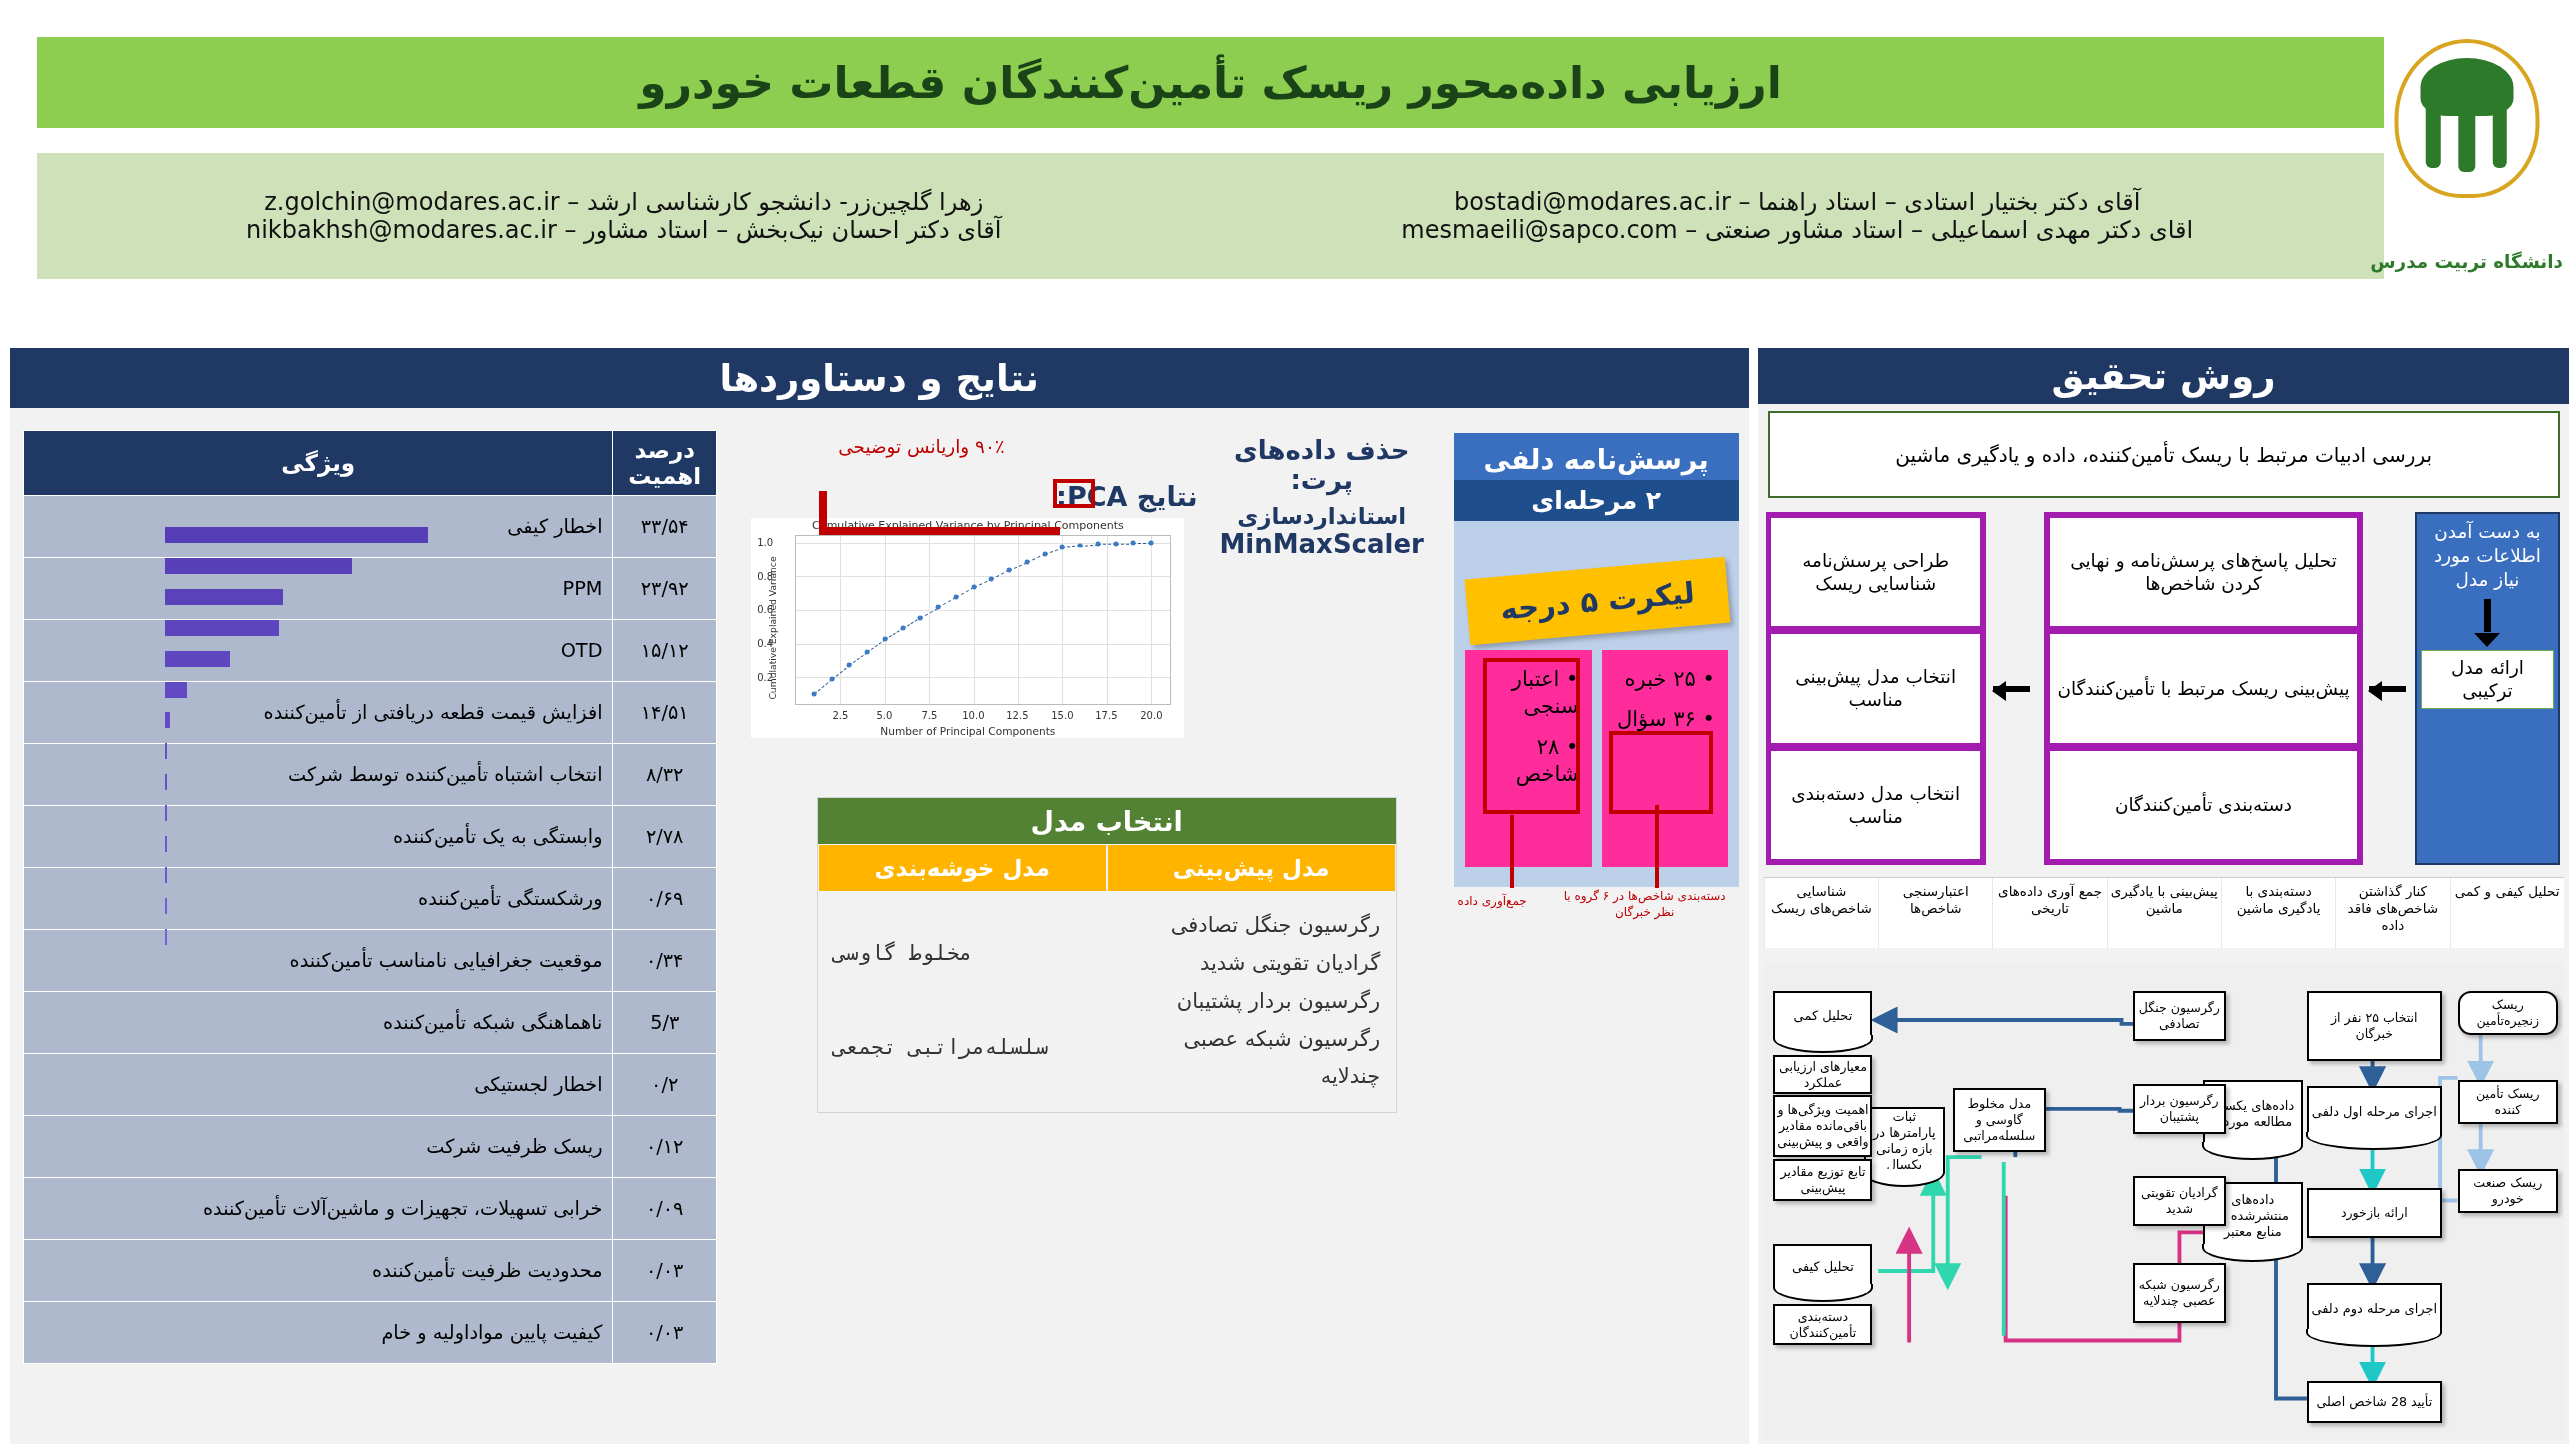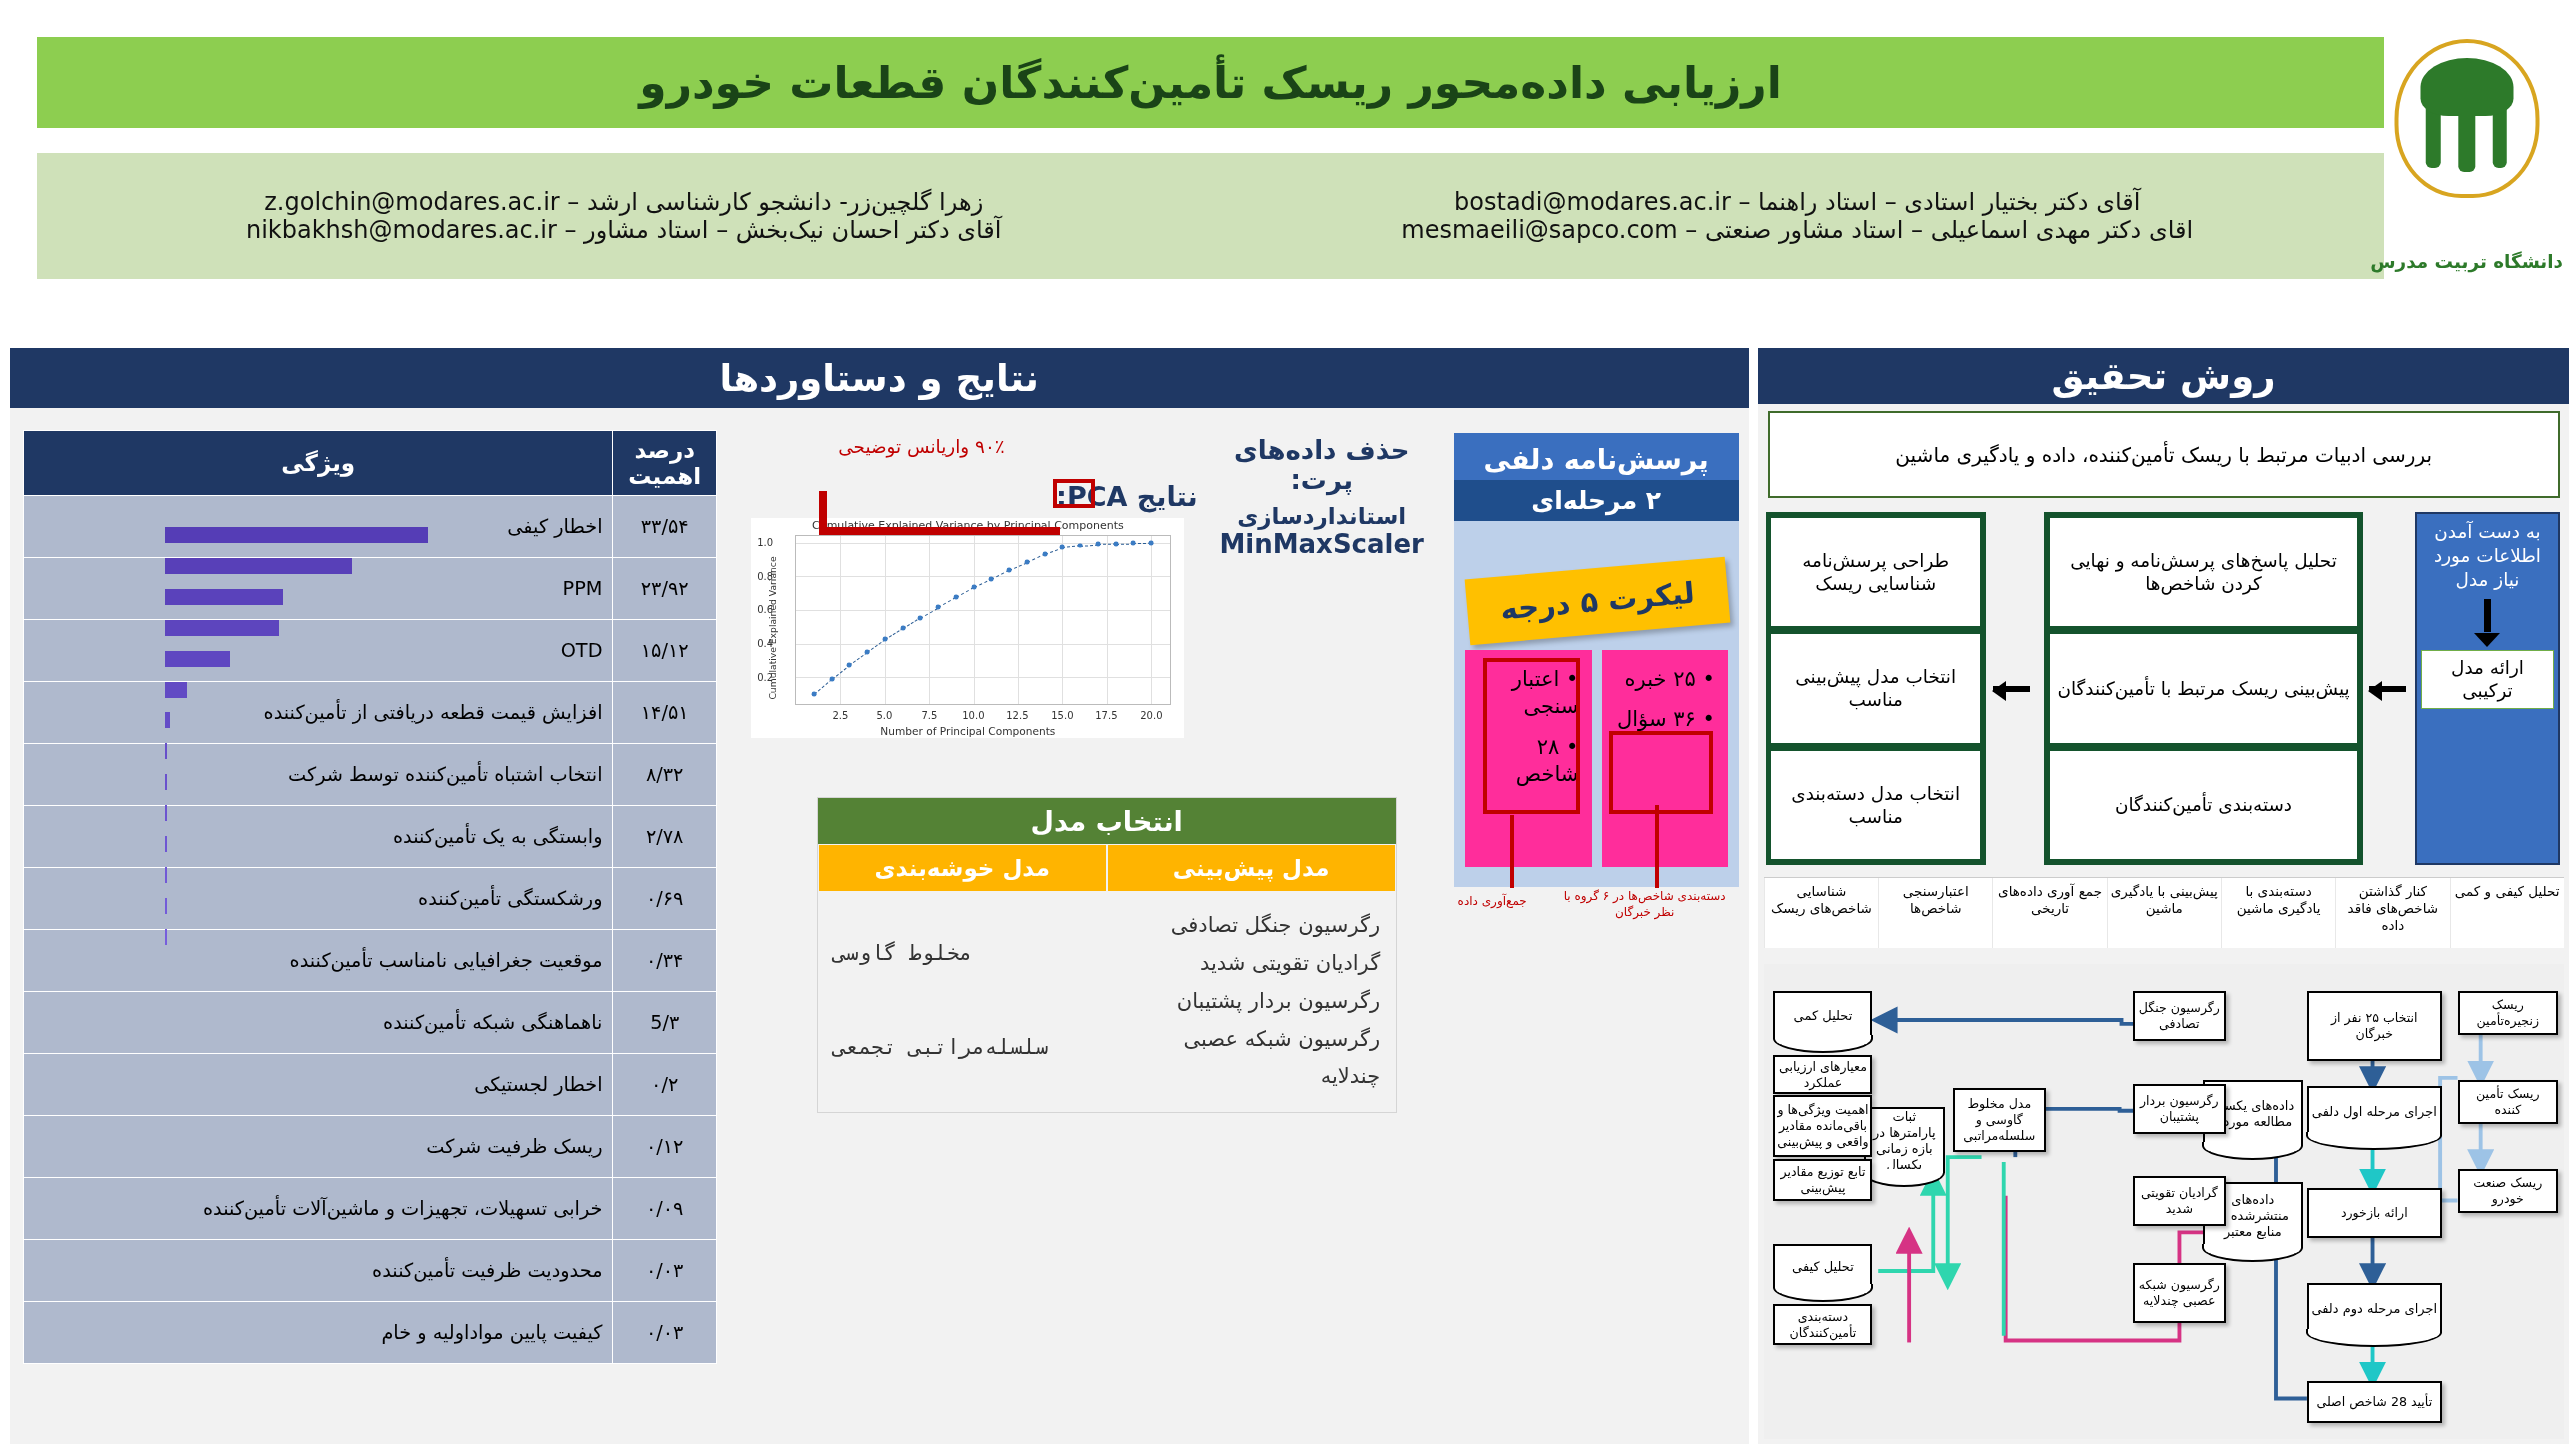--- a/index.html
+++ b/index.html
@@ -125,21 +125,21 @@
   #msel .body{ padding:15.5px 15.5px; font-size:21px; color:#333; line-height:1.8;
     text-align:right; min-height:155px; }
   #msel .body.mid{ text-align:left;font-family:Liberation Mono, monospace; }
 
   
   #lit{ position:absolute; left:9.7px; top:63px; width:792px; height:87px;
     background:#fff; border:2.9px solid #3F6B2B; display:flex; align-items:center;
     justify-content:center; text-align:center; padding:0 13.5px; }
   #lit span{ font-size:20px; color:#000; }
 
-  .gcol{ position:absolute; background:#14532d; padding:5.8px; display:flex;
+  .gcol{ position:absolute; background:#a21caf; padding:5.8px; display:flex;
     flex-direction:column; gap:7.7px; }
   .gcol .cell{ background:#fff; font-size:18.4px; color:#000; text-align:center;
     display:flex; align-items:center; justify-content:center; padding:5.8px 3.9px;
     line-height:1.25; }
   .bluecol{ position:absolute; background:#3A6FBF; border:2.9px solid #1F3864;
     display:flex; flex-direction:column; align-items:center; padding:5.8px 3.9px; }
   .bluecol .t{ color:#fff; font-size:18.4px; text-align:center; line-height:1.3; }
   .bluecol .inner{ background:#fff; border:1.9px solid #70AD47; font-size:18.4px;
     color:#000; text-align:center; padding:5.8px 7.7px; line-height:1.25; margin-top:5.8px; }
   .arrow{ position:absolute; height:0; border-top:6.8px solid #000; }
@@ -496,21 +496,21 @@
           <path d="M390,62 L370,62 L370,58 L118,58" stroke="#2E5F97" marker-end="url(#aDB)"></path>
           <path d="M390,152 L368,152 L368,150 L255,150 L255,148" stroke="#2E5F97" marker-end="url(#aDB)"></path>
           <path d="M260,200 L260,152" stroke="#2E5F97"></path>
           <path d="M248,205 L248,385" stroke="#2FD6AE"></path>
           <path d="M225,200 L190,200 L190,330" stroke="#2FD6AE" marker-end="url(#aGR)"></path>
           <path d="M118,318 L175,318 L175,220" stroke="#2FD6AE" marker-end="url(#aGR)"></path>
           <path d="M150,392 L150,280" stroke="#D63384" marker-end="url(#aMG)"></path>
         </g>
       </svg>
       <div id="flowboxes">
-          <div class="fbox" style="left: 694px; top: 27px; width: 100px; height: 44px;">ریسک زنجیره‌تأمین</div>
+          <div class="fbox" style="left: 694px; top: 27px; width: 100px; height: 44px; border-radius: 13px;">ریسک زنجیره‌تأمین</div>
           <div class="fbox" style="left: 694px; top: 116px; width: 100px; height: 44px;">ریسک تأمین کننده</div>
           <div class="fbox" style="left: 694px; top: 205px; width: 100px; height: 44px;">ریسک صنعت خودرو</div>
           <div class="fbox" style="left: 543px; top: 27px; width: 135px; height: 70px;">انتخاب ۲۵ نفر از خبرگان</div>
           <div class="fdoc" style="left: 543px; top: 122px; width: 135px; height: 50px;">اجرای مرحله اول دلفی</div>
           <div class="fbox" style="left: 543px; top: 224px; width: 135px; height: 50px;">ارائه بازخورد</div>
           <div class="fdoc" style="left: 543px; top: 319px; width: 135px; height: 50px;">اجرای مرحله دوم دلفی</div>
           <div class="fbox" style="left: 543px; top: 417px; width: 135px; height: 42px;">تأیید 28 شاخص اصلی</div>
           <div class="fdoc" style="left: 439px; top: 116px; width: 100px; height: 66px;">داده‌های یکسال مطالعه موردی</div>
           <div class="fdoc" style="left: 439px; top: 218px; width: 100px; height: 66px;">داده‌های منتشرشده از منابع معتبر</div>
           <div class="fbox" style="left: 369px; top: 27px; width: 93px; height: 50px;">رگرسیون جنگل تصادفی</div>

